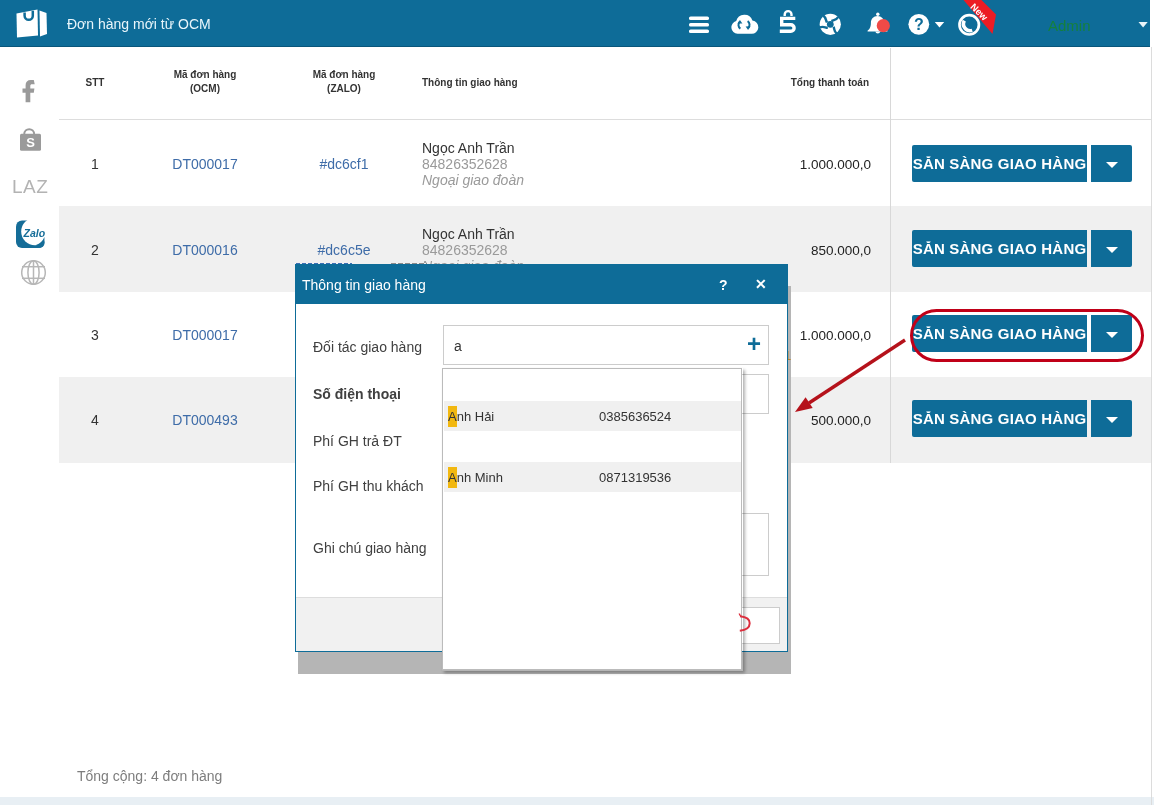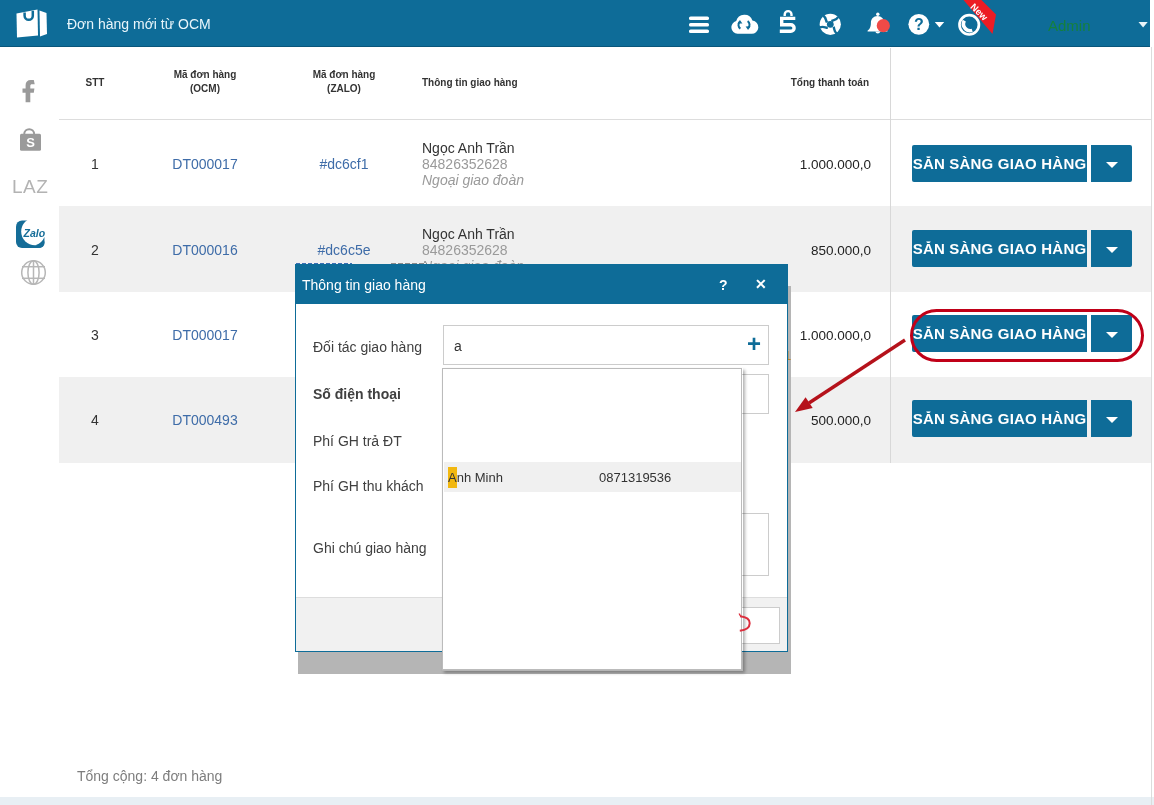--- a/index.html
+++ b/index.html
@@ -231,20 +231,24 @@
   <div class="minput" style="top:156px;width:200px;"></div>
   <div class="minput" style="top:203px;width:200px;"></div>
   <div class="minput" style="top:248px;height:63px;"></div>
   <div class="mfoot">
       <div class="fbtn"></div>
     </div>
 </div>
 
 <div class="ddshadow"></div>
 <div class="dd">
+  <div class="dd-item dd-g" style="top:31.5px;">
+      <span class="nm"><span class="mk">A</span>nh Hải</span>
+      <span class="ph">0385636524</span>
+    </div>
   <div class="dd-item dd-g" style="top:92.5px;">
       <span class="nm"><span class="mk">A</span>nh Minh</span>
       <span class="ph">0871319536</span>
     </div>
 </div>
 
 <svg class="anno">
   <rect x="911.5" y="310.5" width="231" height="50" rx="25" ry="25" fill="none" stroke="#c00018" stroke-width="3"></rect>
   <line x1="905" y1="340" x2="809" y2="403" stroke="#b5121b" stroke-width="3.4"></line>
   <polygon points="795,412 805.6,397.3 812.7,408.1" fill="#b5121b"></polygon>

